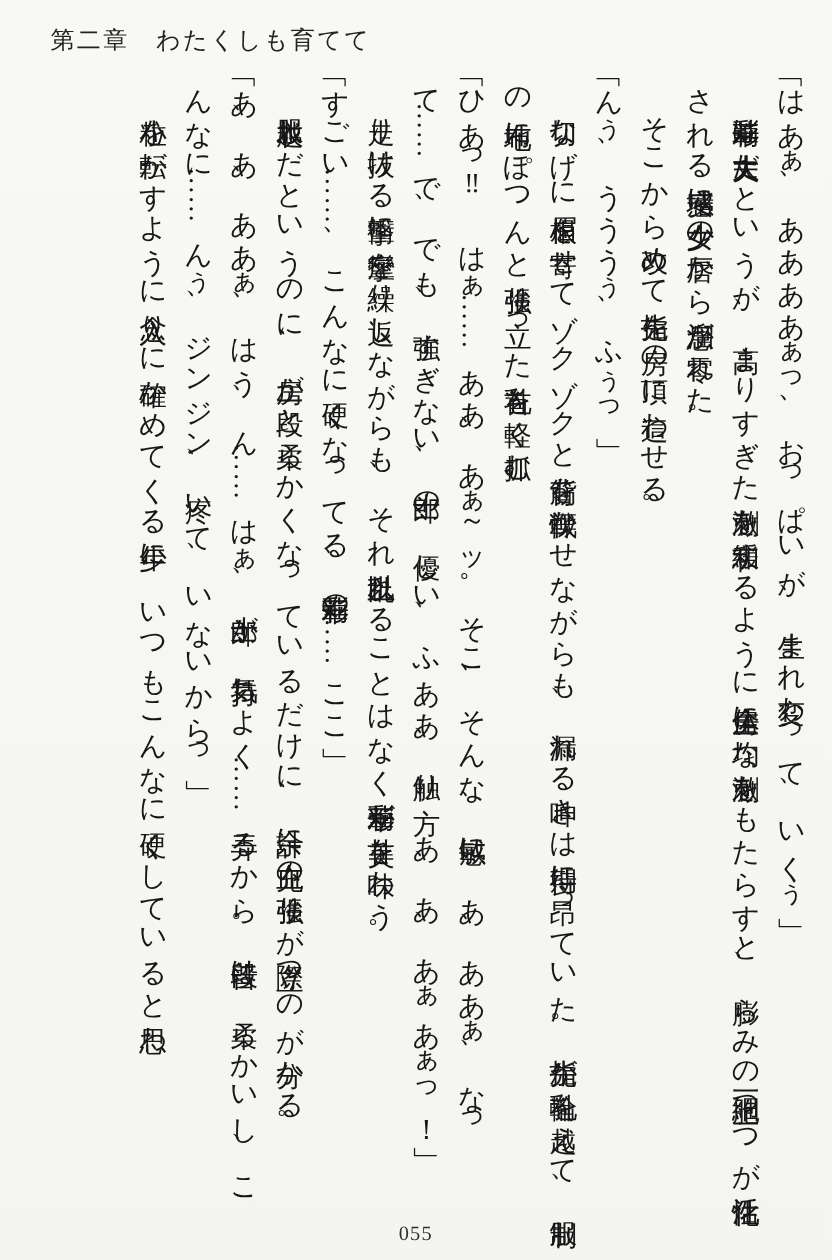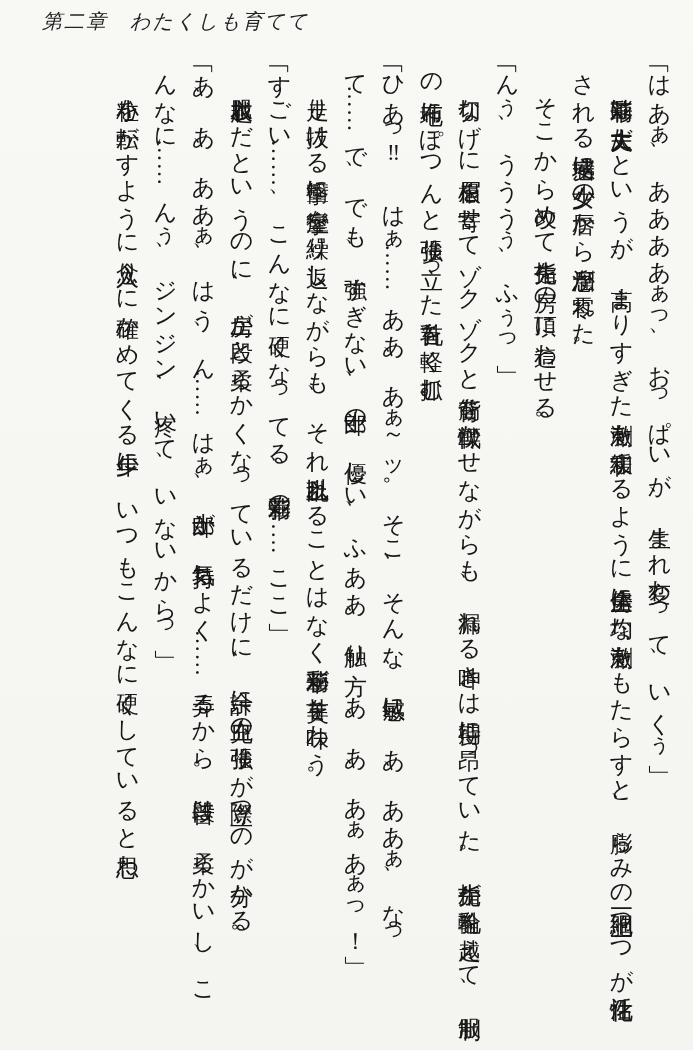--- a/index.html
+++ b/index.html
@@ -15,27 +15,26 @@
     font-family: "Liberation Serif", "DejaVu Serif", serif;
     color: #1b1b1b;
   }
   .page {
     position: absolute;
     inset: 0;
     background: linear-gradient(180deg, #f8f8f5 0%, #f6f6f3 55%, #f4f4f1 100%);
   }
   .running-header {
     position: absolute;
-    top: 8px;
+    top: 20px;
     left: 42px;
     font-size: 20px;
     letter-spacing: 2px;
     color: #222;
     white-space: nowrap;
-    font-style: italic;
   }
   .text-block {
     position: absolute;
     top: 58px;
     right: 15px;
     height: 948px;
     width: 648px;
     writing-mode: vertical-rl;
     text-orientation: mixed;
     font-size: 23px;
@@ -76,14 +75,15 @@
       <p class="para dialogue">「んぅ、うううぅ、ふぅっ」</p>
       <p class="para narrative">切なげに眉根を寄せてゾクゾクと背筋を戦慄かせながらも、漏れる呻きは期待に昂っていた。指先が乳輪を越えて、制服の布地にぽつんと強張り立った乳首を軽く抓む。</p>
       <p class="para dialogue">「ひあっ‼　はぁ……ああ、あぁ～ッ。そこ、そんな、敏感に、あ、ああぁ、なって……で、でも、強すぎない、士郎の、優しい、ふああ、触り方、あ、あ、あぁあぁっ！」</p>
       <p class="para narrative">走り抜ける衝撃に痙攣を繰り返しながらも、それ以上乱れることはなく彩莉華が甘美を味わう。</p>
       <p class="para dialogue">「すごい……、こんなに硬くなってる、彩莉華の……ここ」</p>
       <p class="para narrative">衣服越しだというのに、房が一段と柔らかくなっているだけに、余計に充血の強張りが際立つのが分かる。</p>
       <p class="para dialogue">「あ、あ、ああぁ、はう、ん……はぁ、士郎が、気持ちよく……弄るから。普段は、柔らかいし、こんなに……んぅ、ジンジン、疼いて、いないからっ」</p>
       <p class="para narrative">小粒を転がすように念入りに確かめてくる少年に、いつもこんなに硬くしていると思わ</p>
     </div>
 
+  <div class="page-number">055</div>
 
 </div>
 
 </body></html>

